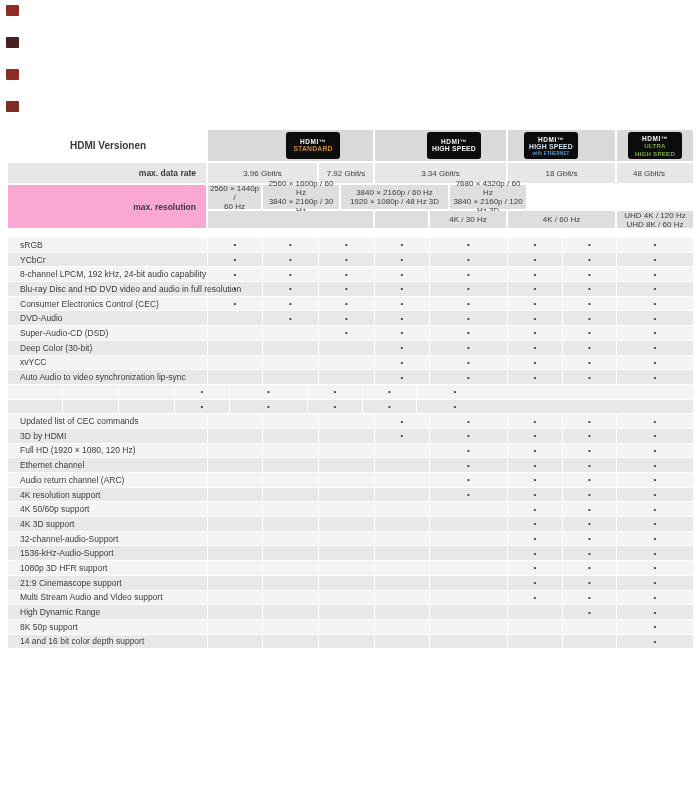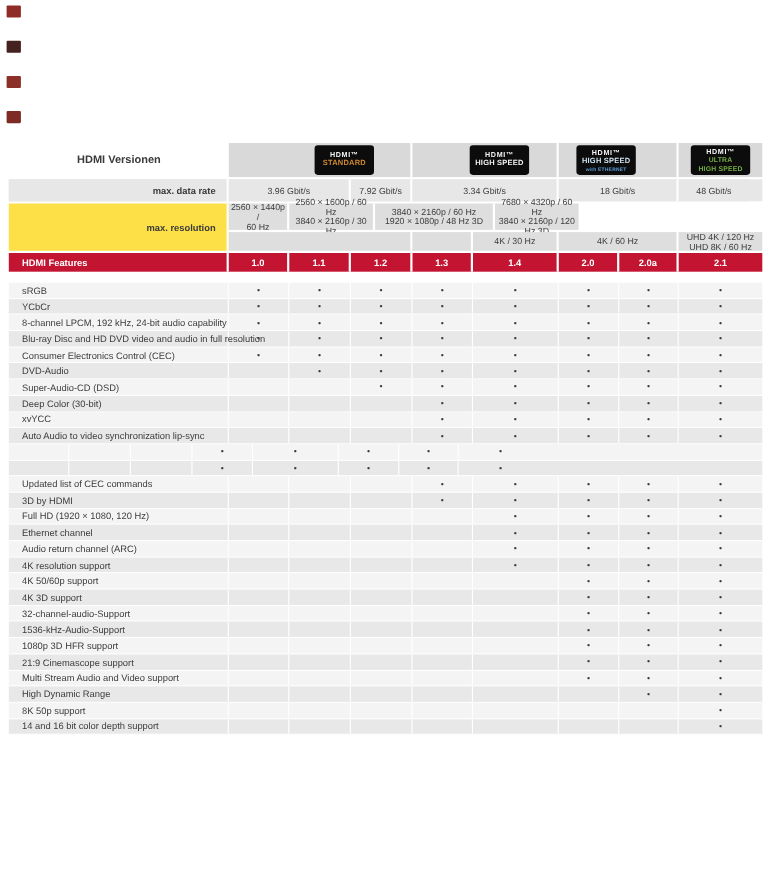--- a/index.html
+++ b/index.html
@@ -35,21 +35,21 @@
 
   
   .r-rate{height:20px;margin-top:2px;}
   .lbl{width:200px;background:inherit;display:flex;align-items:center;justify-content:flex-end;
     padding-right:10px;font-size:8.5px;font-weight:bold;color:#3a3a3a;border-right:2px solid #fff;box-sizing:border-box;}
   .r-rate,.r-rate .lbl{background:#e7e7e7;}
   .spec{display:flex;align-items:center;justify-content:center;flex-direction:column;
     font-size:8px;color:#3c3c3c;line-height:9px;text-align:center;border-right:2px solid #fff;}
   .r-rate .spec{background:#e7e7e7;}
   .r-res{height:43px;margin-top:2px;}
-  .r-res .lbl{background:#fde047;height:43px;}
+  .r-res .lbl{background:#f9a8d4;height:43px;}
   .res-wrap{width:485px;display:flex;flex-direction:column;}
   .res-r1{height:26px;display:flex;border-bottom:2px solid #fff;box-sizing:border-box;}
   .res-r2{height:17px;display:flex;}
   .r-res .spec{background:#dedede;}
   .row > .spec:last-child, .res-r1 > .spec:last-child, .res-r2 > .spec:last-child{border-right:none;}
 
   
   .r-red{height:17px;margin-top:2px;background:#c31432;color:#fff;}
   .red-lbl{width:200px;display:flex;align-items:center;padding-left:12px;font-size:8.5px;
     font-weight:bold;border-right:2px solid #fff;box-sizing:border-box;}
@@ -153,33 +153,20 @@
               <div>4K / 60 Hz</div>
             </div>
             <div class="cell spec" style="width: 76px;">
               <div>UHD 4K / 120 Hz</div>
               <div>UHD 8K / 60 Hz</div>
             </div>
           </div>
       </div>
     </div>
 
-    <div class="row r-red">
-      <div class="red-lbl">HDMI Features</div>
-      <div id="version-cells">
-          <div class="cell vnum" style="width: 55px;">1.0</div>
-          <div class="cell vnum" style="width: 56px;">1.1</div>
-          <div class="cell vnum" style="width: 56px;">1.2</div>
-          <div class="cell vnum" style="width: 55px;">1.3</div>
-          <div class="cell vnum" style="width: 78px;">1.4</div>
-          <div class="cell vnum" style="width: 55px;">2.0</div>
-          <div class="cell vnum" style="width: 54px;">2.0a</div>
-          <div class="cell vnum" style="width: 76px;">2.1</div>
-        </div>
-    </div>
 
     <div class="features" id="features">
         <div class="frow">
           <div class="flabel">sRGB</div>
           <div class="fcell" style="width: 55px;">•</div>
           <div class="fcell" style="width: 56px;">•</div>
           <div class="fcell" style="width: 56px;">•</div>
           <div class="fcell" style="width: 55px;">•</div>
           <div class="fcell" style="width: 78px;">•</div>
           <div class="fcell" style="width: 55px;">•</div>

